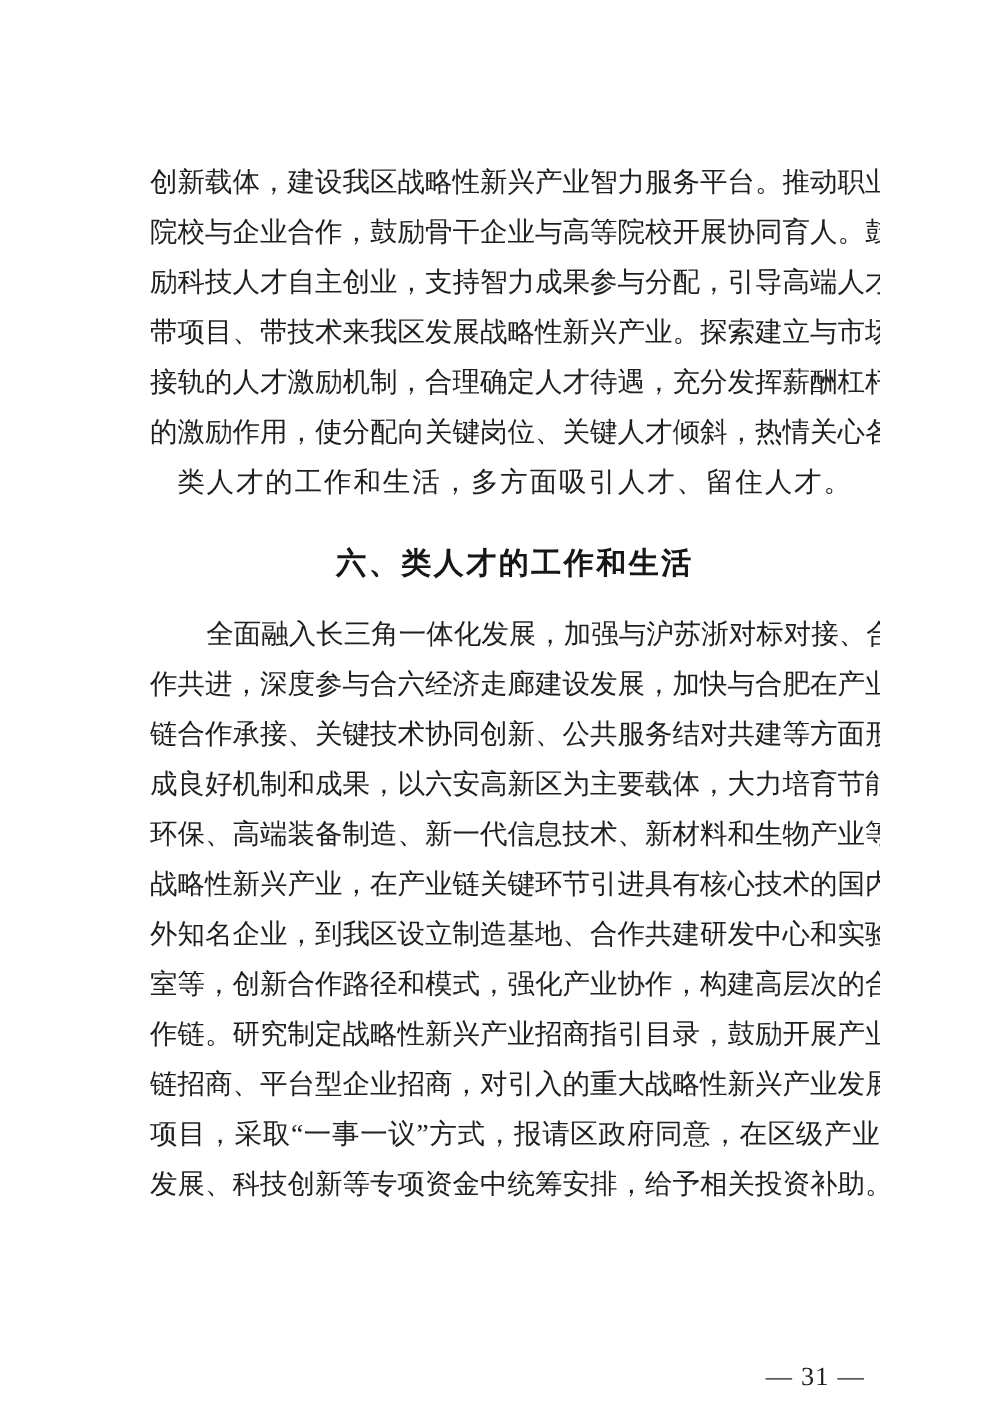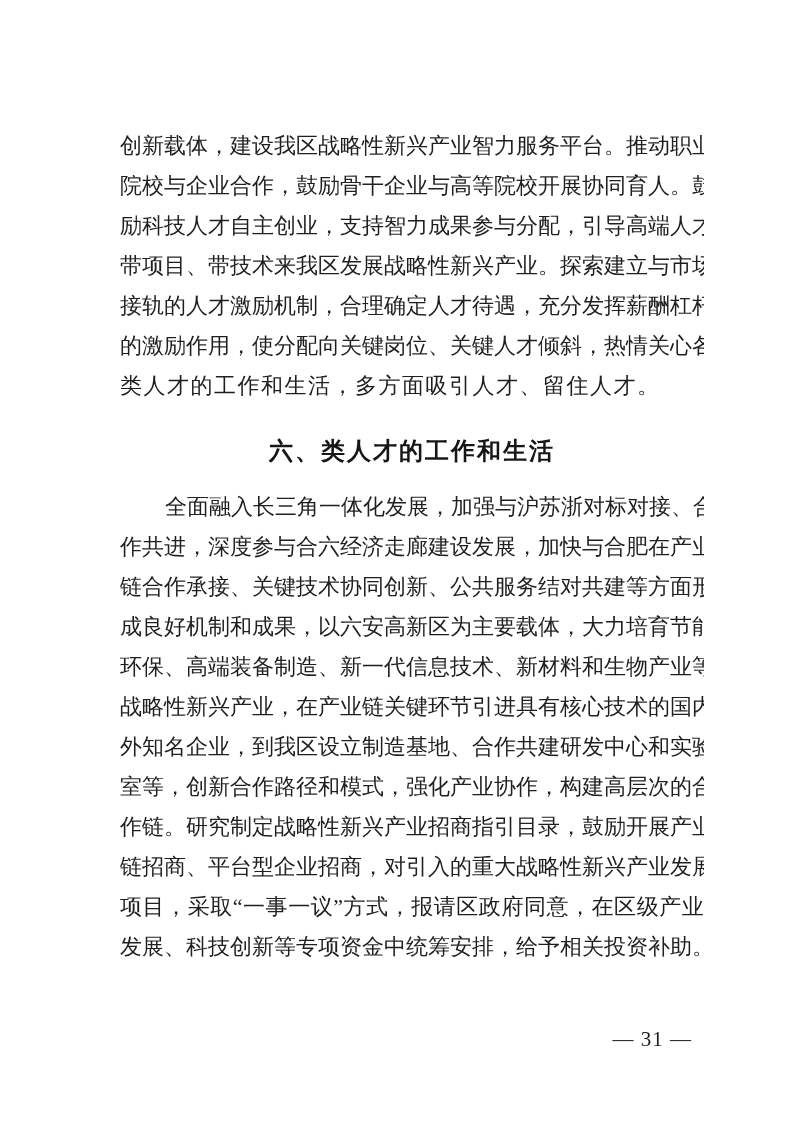--- a/index.html
+++ b/index.html
@@ -32,41 +32,41 @@
     overflow: hidden;
   }
   
   .line[data-justify] {
     display: flex;
     justify-content: space-between;
     align-items: baseline;
   }
   .line.last {
     display: block;
-    text-align: left;
+    text-align: center;
     letter-spacing: 1.5px;
   }
   .line.indent {
     padding-left: 45px;
   }
   .section-heading {
     display: block;
     height: 40px;
     line-height: 40px;
     margin: 25px 0 16px 0;
     text-align: center;
     font-family: "Liberation Sans", "DejaVu Sans", sans-serif;
     font-weight: bold;
     font-size: 24px;
     letter-spacing: 2px;
     color: #161616;
   }
   .page-number {
     position: absolute;
-    top: 1024px;
+    top: 1086px;
     left: 120px;
     width: 572px;
     height: 30px;
     line-height: 30px;
     text-align: right;
     font-size: 21px;
     letter-spacing: 1px;
     color: #1f1f1f;
   }
 </style>

